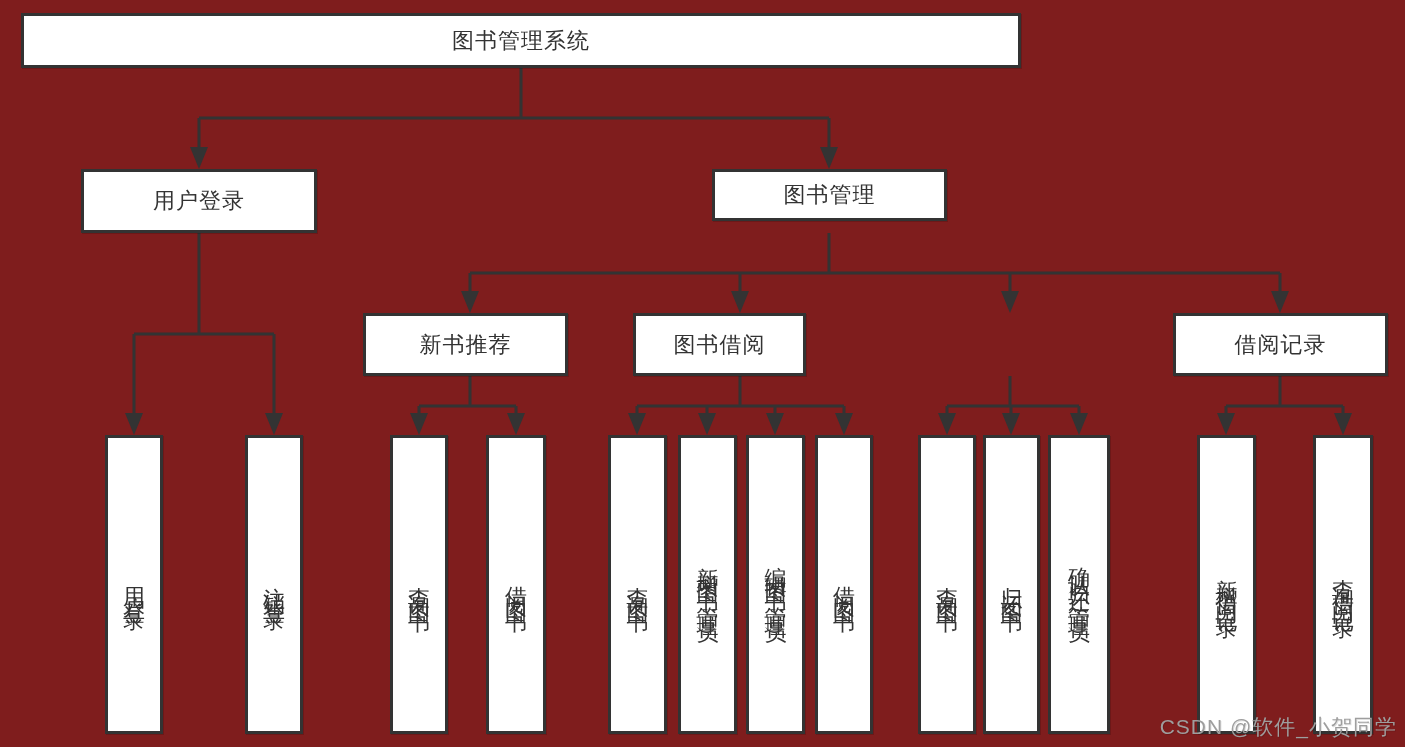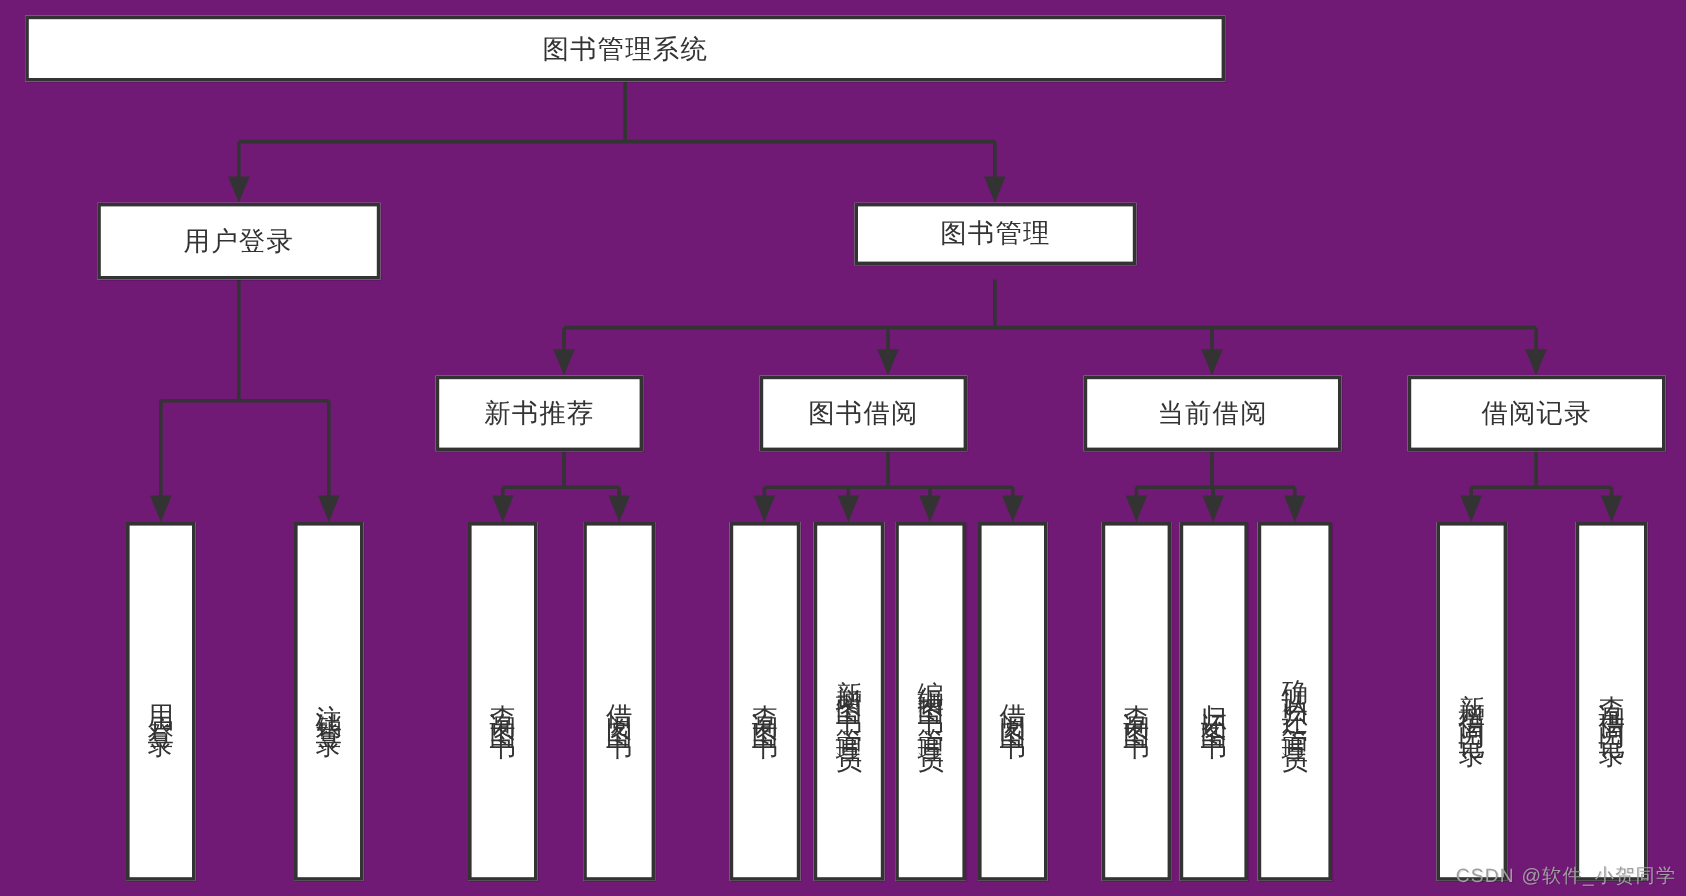--- a/index.html
+++ b/index.html
@@ -1,20 +1,20 @@
 <!DOCTYPE html>
 <html><head>
 <meta charset="utf-8">
 <style>
   html, body { margin: 0; padding: 0; background: #ffffff; }
   #canvas {
     position: relative;
     width: 1405px;
     height: 747px;
-    background: #701a75;
+    background: #7f1d1d;
     font-family: "Liberation Sans", "DejaVu Sans", sans-serif;
     overflow: hidden;
   }
   #connectors {
     position: absolute;
     left: 0; top: 0;
     width: 1405px; height: 747px;
   }
   .box {
     position: absolute;
@@ -32,21 +32,21 @@
   .box.v span {
     writing-mode: vertical-rl;
     text-orientation: mixed;
     letter-spacing: 8px;
     line-height: 1;
   }
   #watermark {
     position: absolute;
     right: 8px;
     bottom: 6px;
-    font-size: 16px;
+    font-size: 21px;
     letter-spacing: 1px;
     color: #9e9e9e;
     white-space: nowrap;
     text-shadow: 1px 1px 0 rgba(0,0,0,0.12);
   }
 </style>
 </head>
 <body>
 
 <div id="canvas">
@@ -109,28 +109,25 @@
     <span>图书管理系统</span>
   </div>
 
   <div class="box" style="left:81px; top:169px; width:236px; height:64px;">
     <span>用户登录</span>
   </div>
   <div class="box" style="left:712px; top:169px; width:235px; height:52px;">
     <span>图书管理</span>
   </div>
 
-  <div class="box" style="left:363px; top:313px; width:173px; height:63px;">
+  <div class="box" style="left:363px; top:313px; width:205px; height:63px;">
     <span>新书推荐</span>
   </div>
   <div class="box" style="left:633px; top:313px; width:173px; height:63px;">
     <span>图书借阅</span>
-  </div>
-  <div class="box" style="left:903px; top:313px; width:215px; height:63px;">
-    <span>当前借阅</span>
   </div>
   <div class="box" style="left:1173px; top:313px; width:215px; height:63px;">
     <span>借阅记录</span>
   </div>
 
   <div class="box v" style="left:105px; top:435px; width:58px; height:299px;">
     <span>用户登录</span>
   </div>
   <div class="box v" style="left:245px; top:435px; width:58px; height:299px;">
     <span>注销登录</span>

